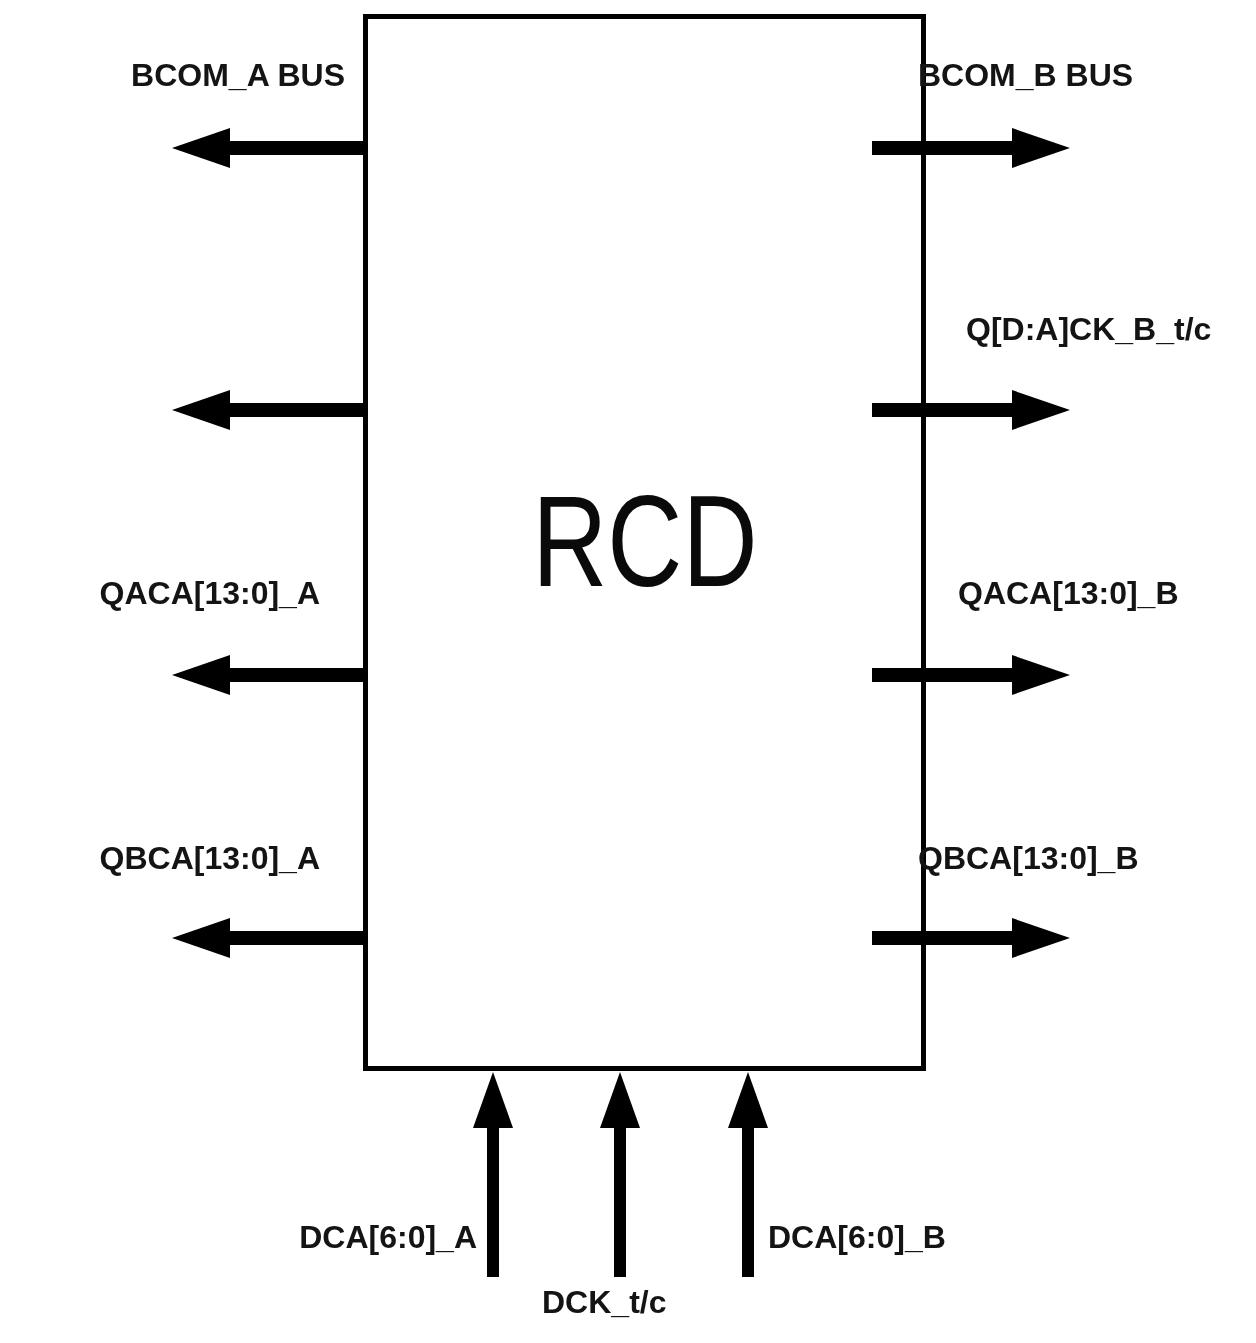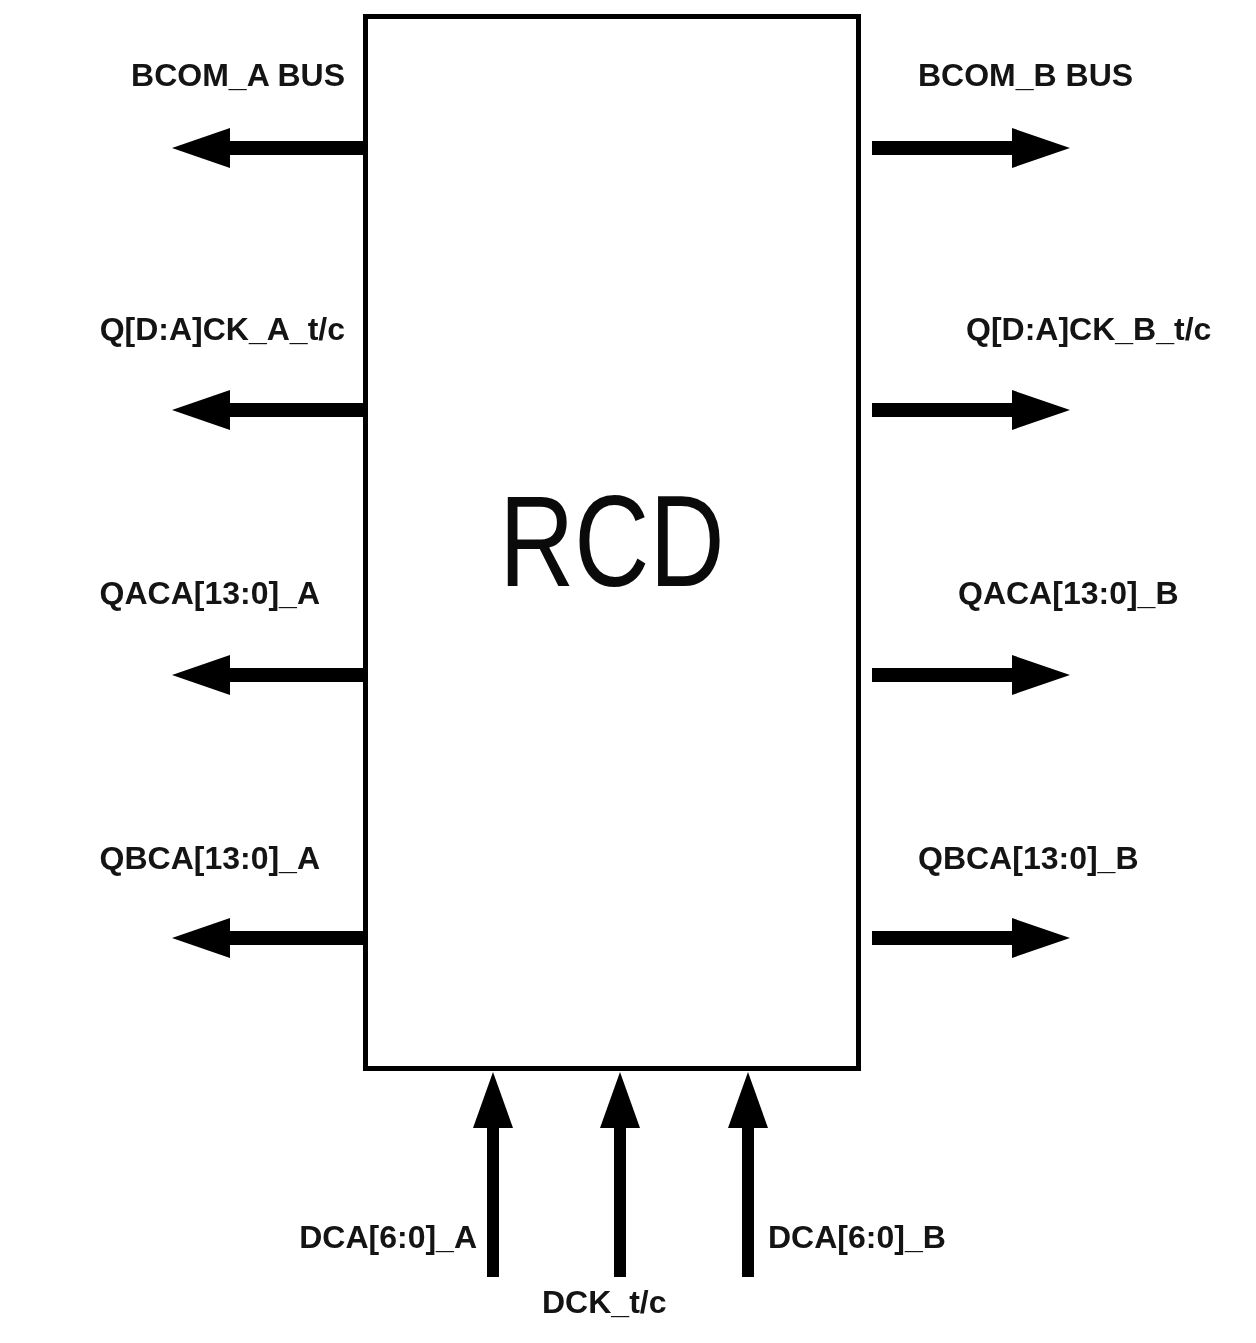--- a/index.html
+++ b/index.html
@@ -2,21 +2,21 @@
 <html><head>
 <meta charset="utf-8">
 <style>
   html,body { margin:0; padding:0; background:#ffffff; }
   .stage {
     position:relative; width:1256px; height:1343px; background:#ffffff;
     font-family:"Liberation Sans", sans-serif; overflow:hidden;
   }
   
   .rcd-box {
-    position:absolute; left:363px; top:14px; width:498px; height:1057px;
+    position:absolute; left:363px; top:14px; width:563px; height:1057px;
     border:5px solid #000; box-sizing:border-box; background:#fff;
   }
   .rcd-title {
     position:absolute; left:0; right:0; top:448px; text-align:center;
     font-size:130px; font-weight:400; color:#0a0a0a; line-height:1.15;
   }
   .rcd-title span { display:inline-block; transform:scaleX(0.8); transform-origin:50% 50%; }
 
   
   .sig {
@@ -61,21 +61,20 @@
 
 <div class="stage">
 
   <div class="rcd-box">
     <div class="rcd-title">
       <span>RCD</span>
     </div>
   </div>
 
   <div class="sig l1">BCOM_A BUS</div>
-  <div class="sig l2">Q[D:A]CK_A_t/c</div>
   <div class="sig l3">QACA[13:0]_A</div>
   <div class="sig l4">QBCA[13:0]_A</div>
 
   <div class="h-arrow h-left hy1">
     <span class="head"></span>
     <span class="shaft"></span>
   </div>
   <div class="h-arrow h-left hy2">
     <span class="head"></span>
     <span class="shaft"></span>

